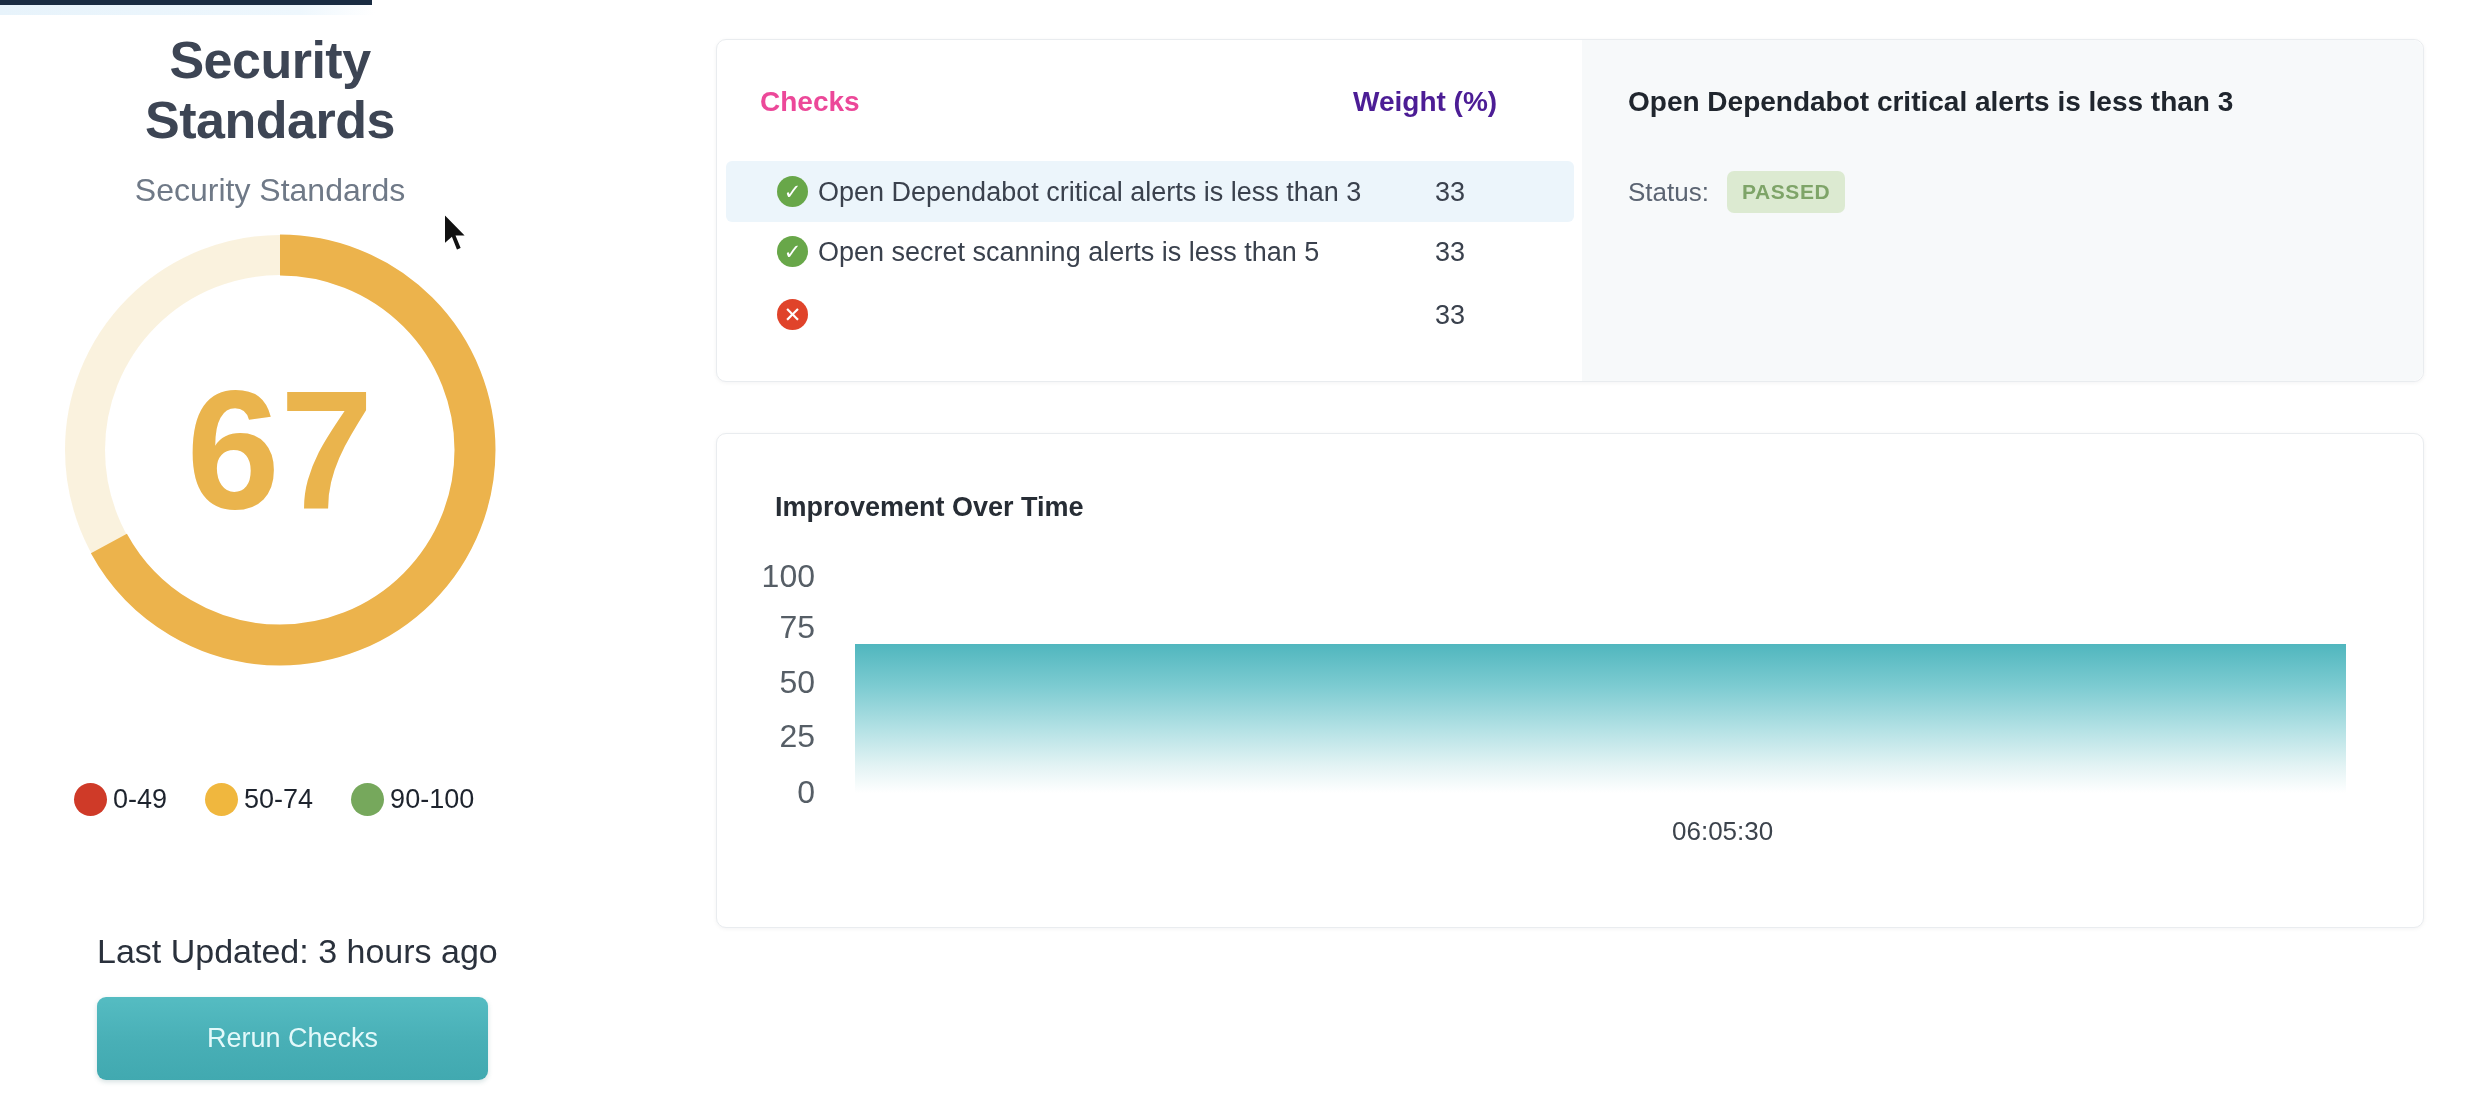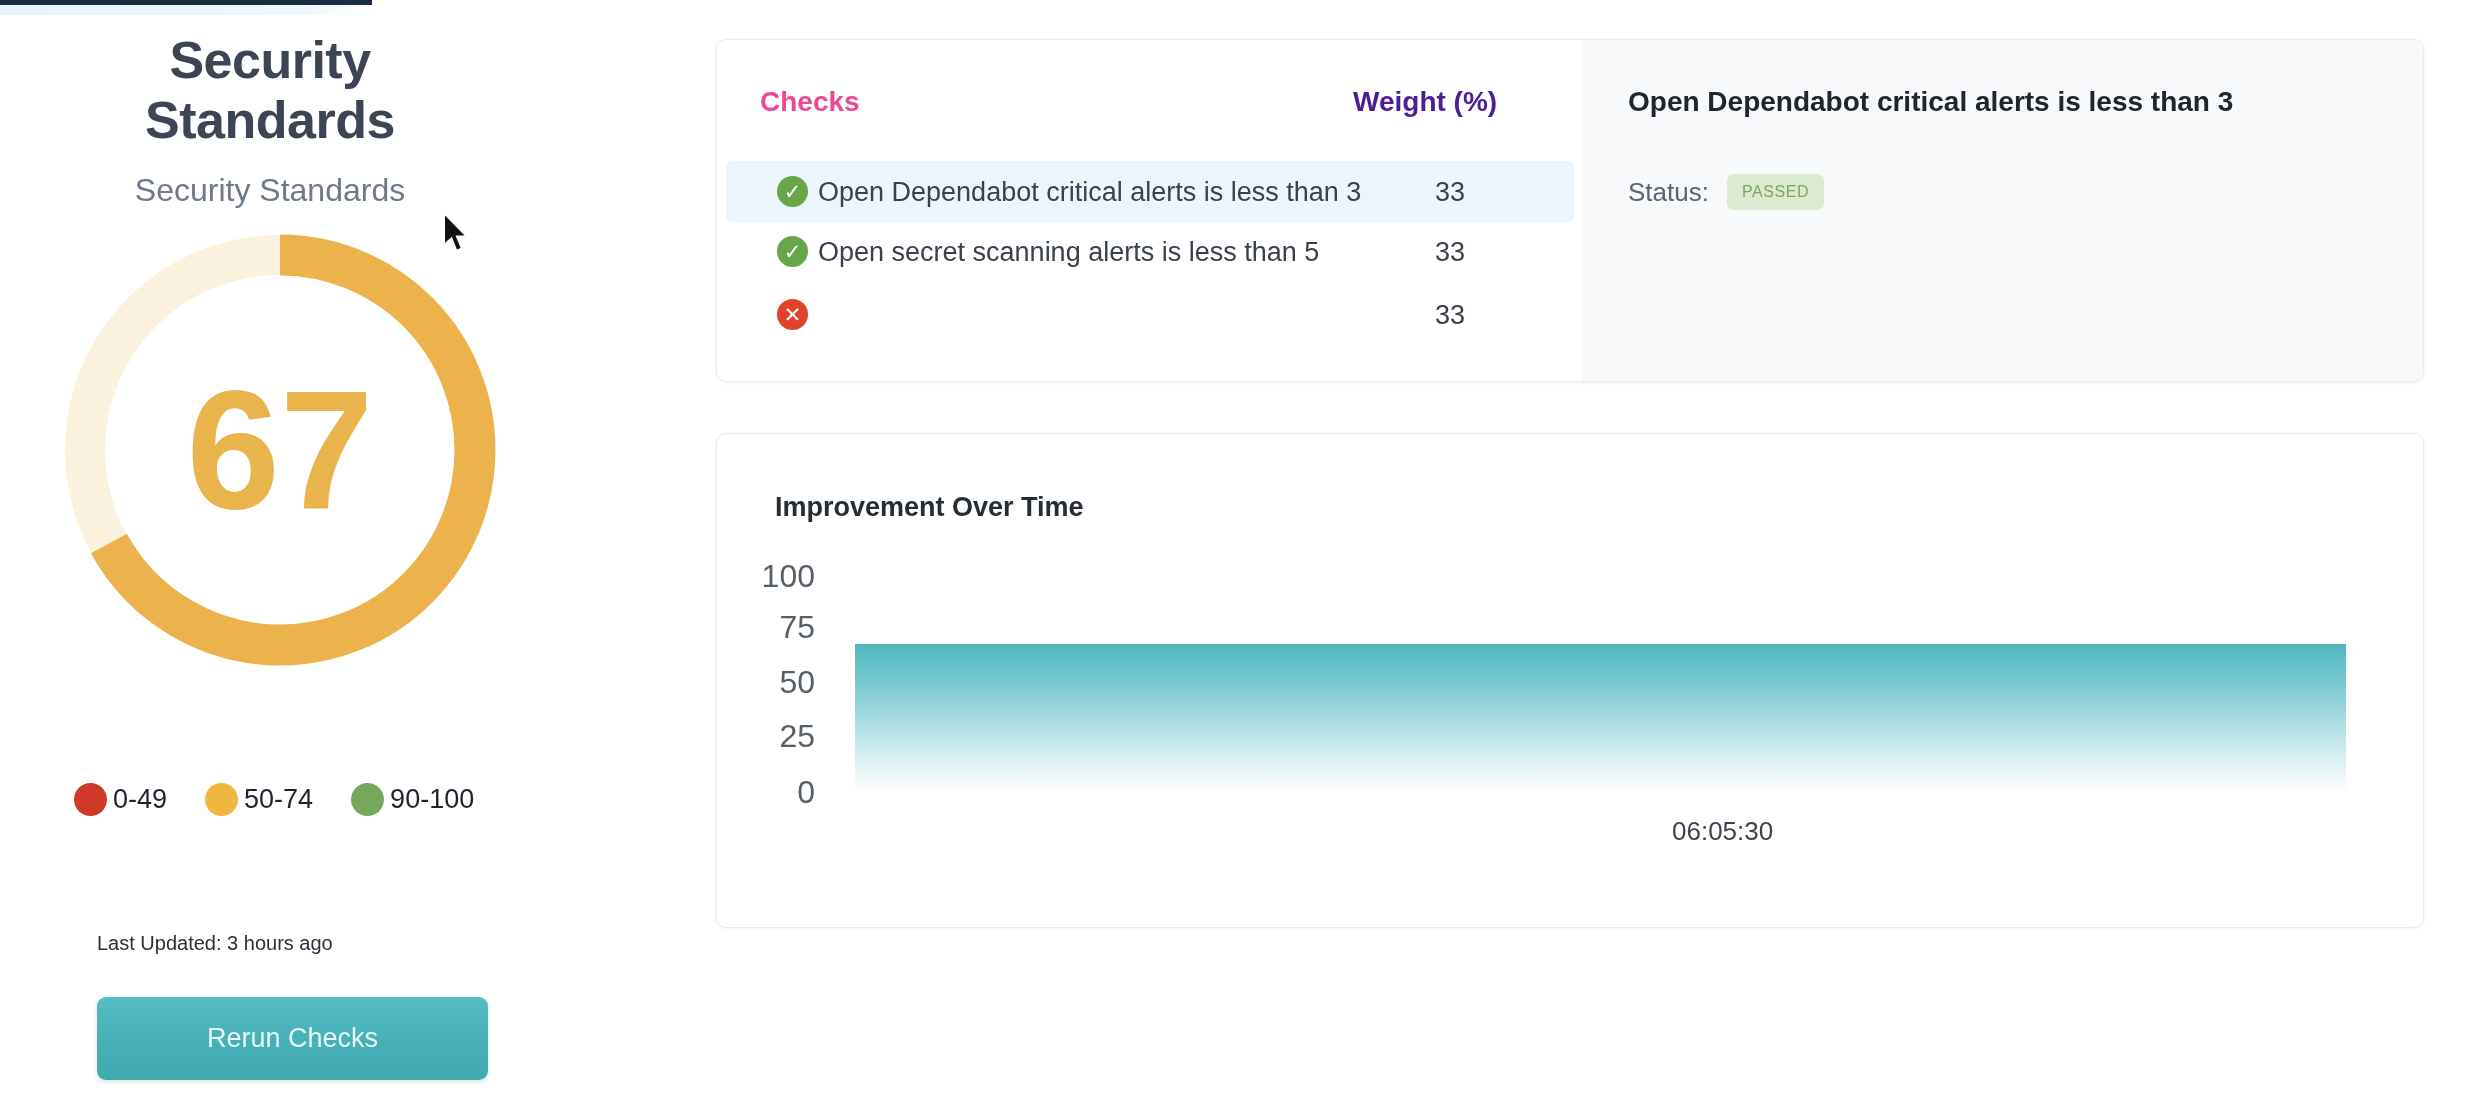--- a/index.html
+++ b/index.html
@@ -19,21 +19,21 @@
 
   .gauge-wrap { position:absolute; left:45px; top:215px; width:470px; height:470px; }
   .gauge-score { position:absolute; left:105px; top:330px; width:350px; height:240px;
                  line-height:240px; text-align:center; font-size:168px; font-weight:600; color:#eab44d; }
 
   .legend { position:absolute; left:74px; top:770px; height:46px; display:flex; align-items:flex-end; gap:38px; }
   .legend-item { display:flex; align-items:center; gap:6px; }
   .legend-dot { width:33px; height:33px; border-radius:50%; }
   .legend-label { font-size:27px; color:#1d232d; }
 
-  .last-updated { position:absolute; left:97px; top:932px; font-size:20px; color:#2a313c; }
+  .last-updated { position:absolute; left:97px; top:932px; font-size:34px; color:#2a313c; }
   .rerun-btn { position:absolute; left:97px; top:997px; width:391px; height:83px; border:none;
                border-radius:9px; background:linear-gradient(180deg,#55bcc2 0%,#48afb6 55%,#41a9b0 100%);
                color:#e3f9fa; font-size:27px; font-family:inherit; text-align:center; cursor:pointer;
                box-shadow:0 2px 5px rgba(30,90,95,.18); }
 
   
   .top-card { position:absolute; left:716px; top:39px; width:1708px; height:343px;
               background:#ffffff; border:1px solid #e9ecef; border-radius:10px;
               box-shadow:0 1px 4px rgba(16,24,40,.05); }
   .detail-section { position:absolute; left:1582px; top:40px; width:841px; height:341px;
@@ -51,21 +51,21 @@
                  color:#ffffff; font-size:21px; line-height:31px; text-align:center; font-weight:700; }
   .icon-pass { background:#68a749; }
   .icon-fail { background:#e0432a; }
   .row1 { top:161px; } .row2 { top:221px; } .row3 { top:284px; }
   .row1i { top:176px; } .row2i { top:236px; } .row3i { top:299px; }
 
   .detail-title { position:absolute; left:1628px; top:86px; width:760px;
                   font-size:28px; font-weight:700; color:#20262e; }
   .status-line { position:absolute; left:1628px; top:171px; height:42px; display:flex; align-items:center; gap:18px; }
   .status-label { font-size:26px; color:#5b6472; }
-  .status-badge { background:#dcead1; color:#7ea468; font-size:16px; font-weight:400;
+  .status-badge { background:#dcead1; color:#7ea468; font-size:21px; font-weight:700;
                   letter-spacing:0.6px; padding:9px 15px; border-radius:7px; }
 
   
   .chart-card { position:absolute; left:716px; top:433px; width:1708px; height:495px;
                 background:#ffffff; border:1px solid #e9ecef; border-radius:10px;
                 box-shadow:0 1px 4px rgba(16,24,40,.05); }
   .chart-title { position:absolute; left:775px; top:492px; font-size:27px; font-weight:600; color:#272d35; }
   .ytick { position:absolute; left:735px; width:80px; height:32px; line-height:32px;
            text-align:right; font-size:32px; color:#565e66; }
   .area-band { position:absolute; left:855px; top:644px; width:1491px; height:149px;

